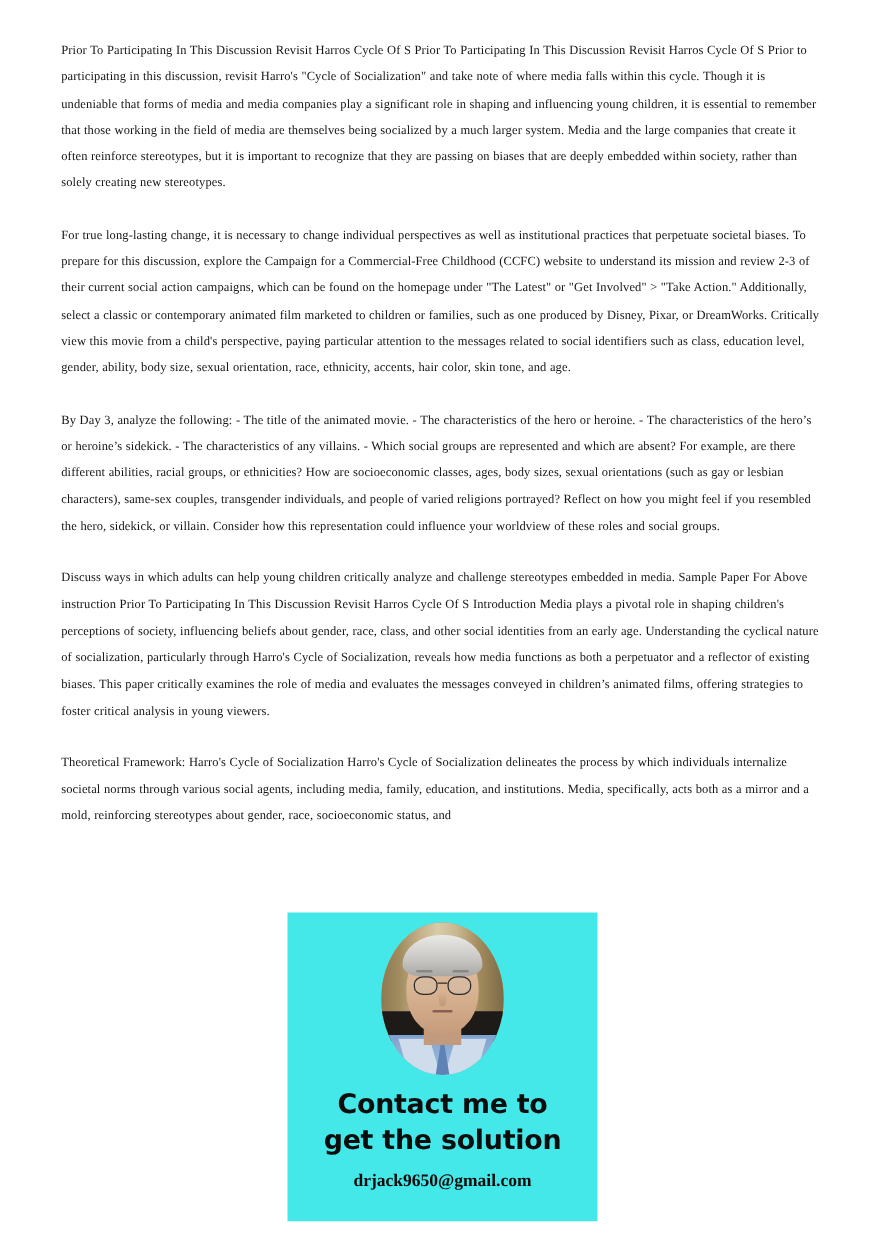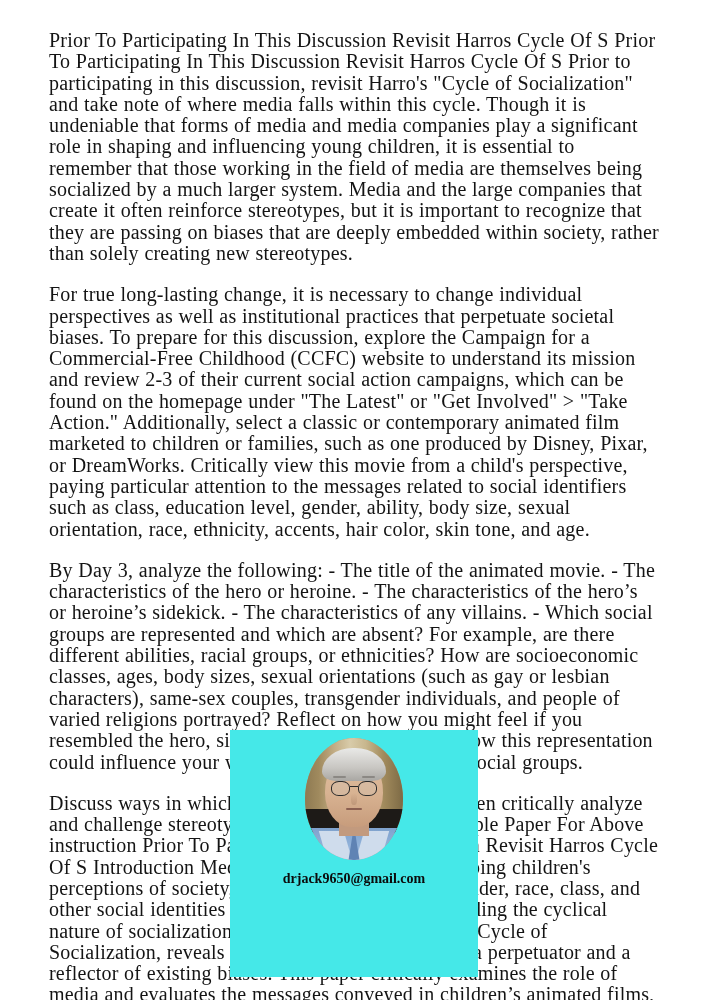--- a/index.html
+++ b/index.html
@@ -27,21 +27,21 @@
 
   #doc-body {
     position: absolute;
     left: 49px;
     top: 30px;
     width: 610px;
   }
 
   .para {
     margin: 0 0 20px 0;
-    font-size: 20px;
+    font-size: 10px;
     line-height: 21.3px;
     text-align: left;
     color: #141414;
     letter-spacing: 0.01em;
     word-spacing: 0.02em;
   }
   .para:last-child { margin-bottom: 0; }
 
   
   #contact-card {
@@ -196,18 +196,22 @@
       <div class="ph-hair"></div>
       <div class="ph-brow-l"></div>
       <div class="ph-brow-r"></div>
       <div class="ph-glass-l"></div>
       <div class="ph-glass-r"></div>
       <div class="ph-bridge"></div>
       <div class="ph-nose"></div>
       <div class="ph-mouth"></div>
     </div>
 
+    <div id="contact-lines">
+      <div class="contact-line">Contact me to</div>
+      <div class="contact-line">get the solution</div>
+    </div>
 
     <div id="contact-email">drjack9650@gmail.com</div>
 
   </div>
 
 </div>
 
 </body></html>

